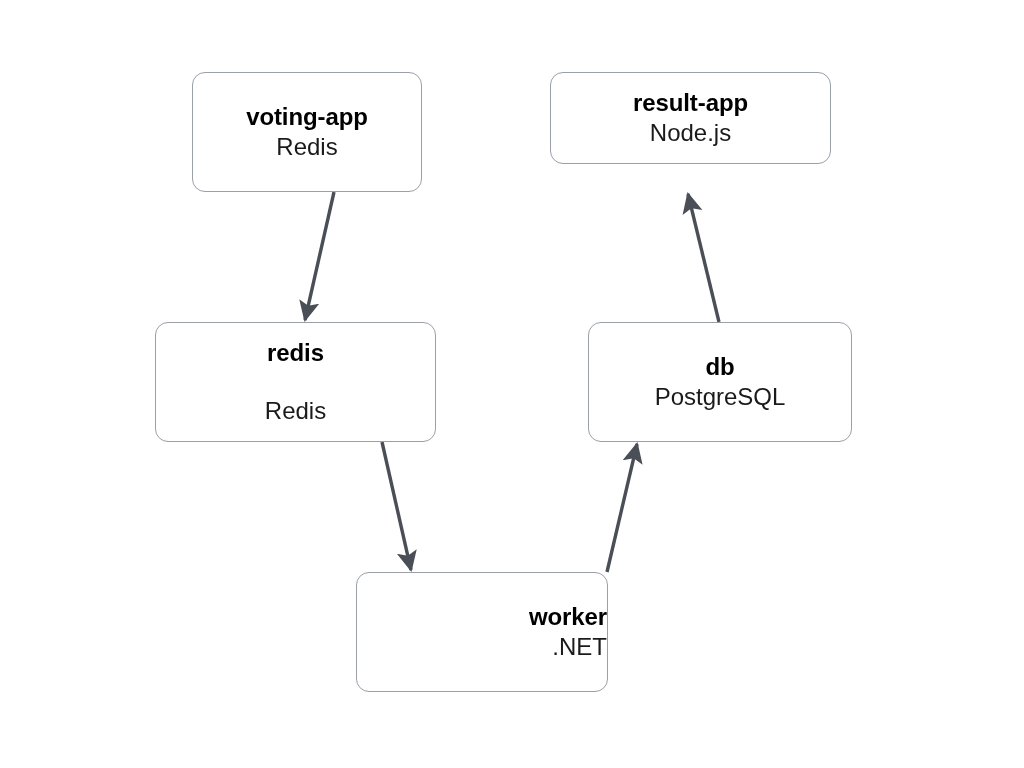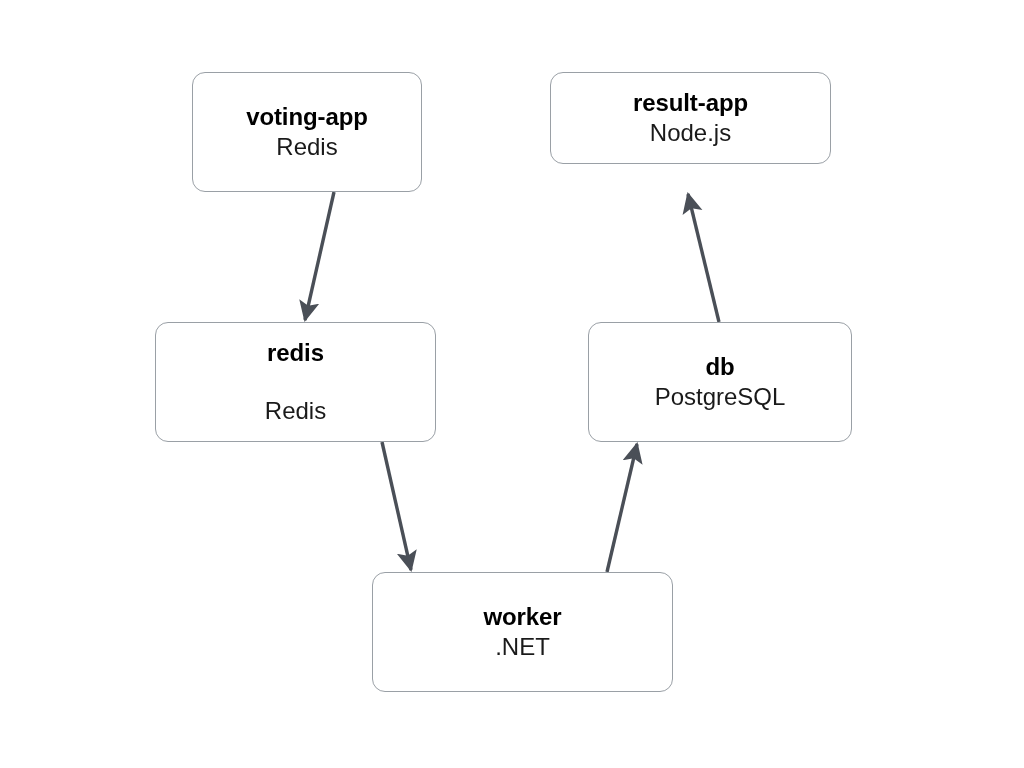--- a/index.html
+++ b/index.html
@@ -91,18 +91,18 @@
   <div class="node" id="node-redis" style="left:155px; top:322px; width:281px; height:120px;gap:28px;">
     <div class="node-title">redis</div>
     <div class="node-subtitle">Redis</div>
   </div>
 
   <div class="node" id="node-db" style="left:588px; top:322px; width:264px; height:120px;">
     <div class="node-title">db</div>
     <div class="node-subtitle">PostgreSQL</div>
   </div>
 
-  <div class="node" id="node-worker" style="left:372px; top:572px; width:301px; height:120px;">
+  <div class="node" id="node-worker" style="left:356px; top:572px; width:252px; height:120px;align-items:flex-end;">
     <div class="node-title">worker</div>
     <div class="node-subtitle">.NET</div>
   </div>
 
 </div>
 
 </body></html>

